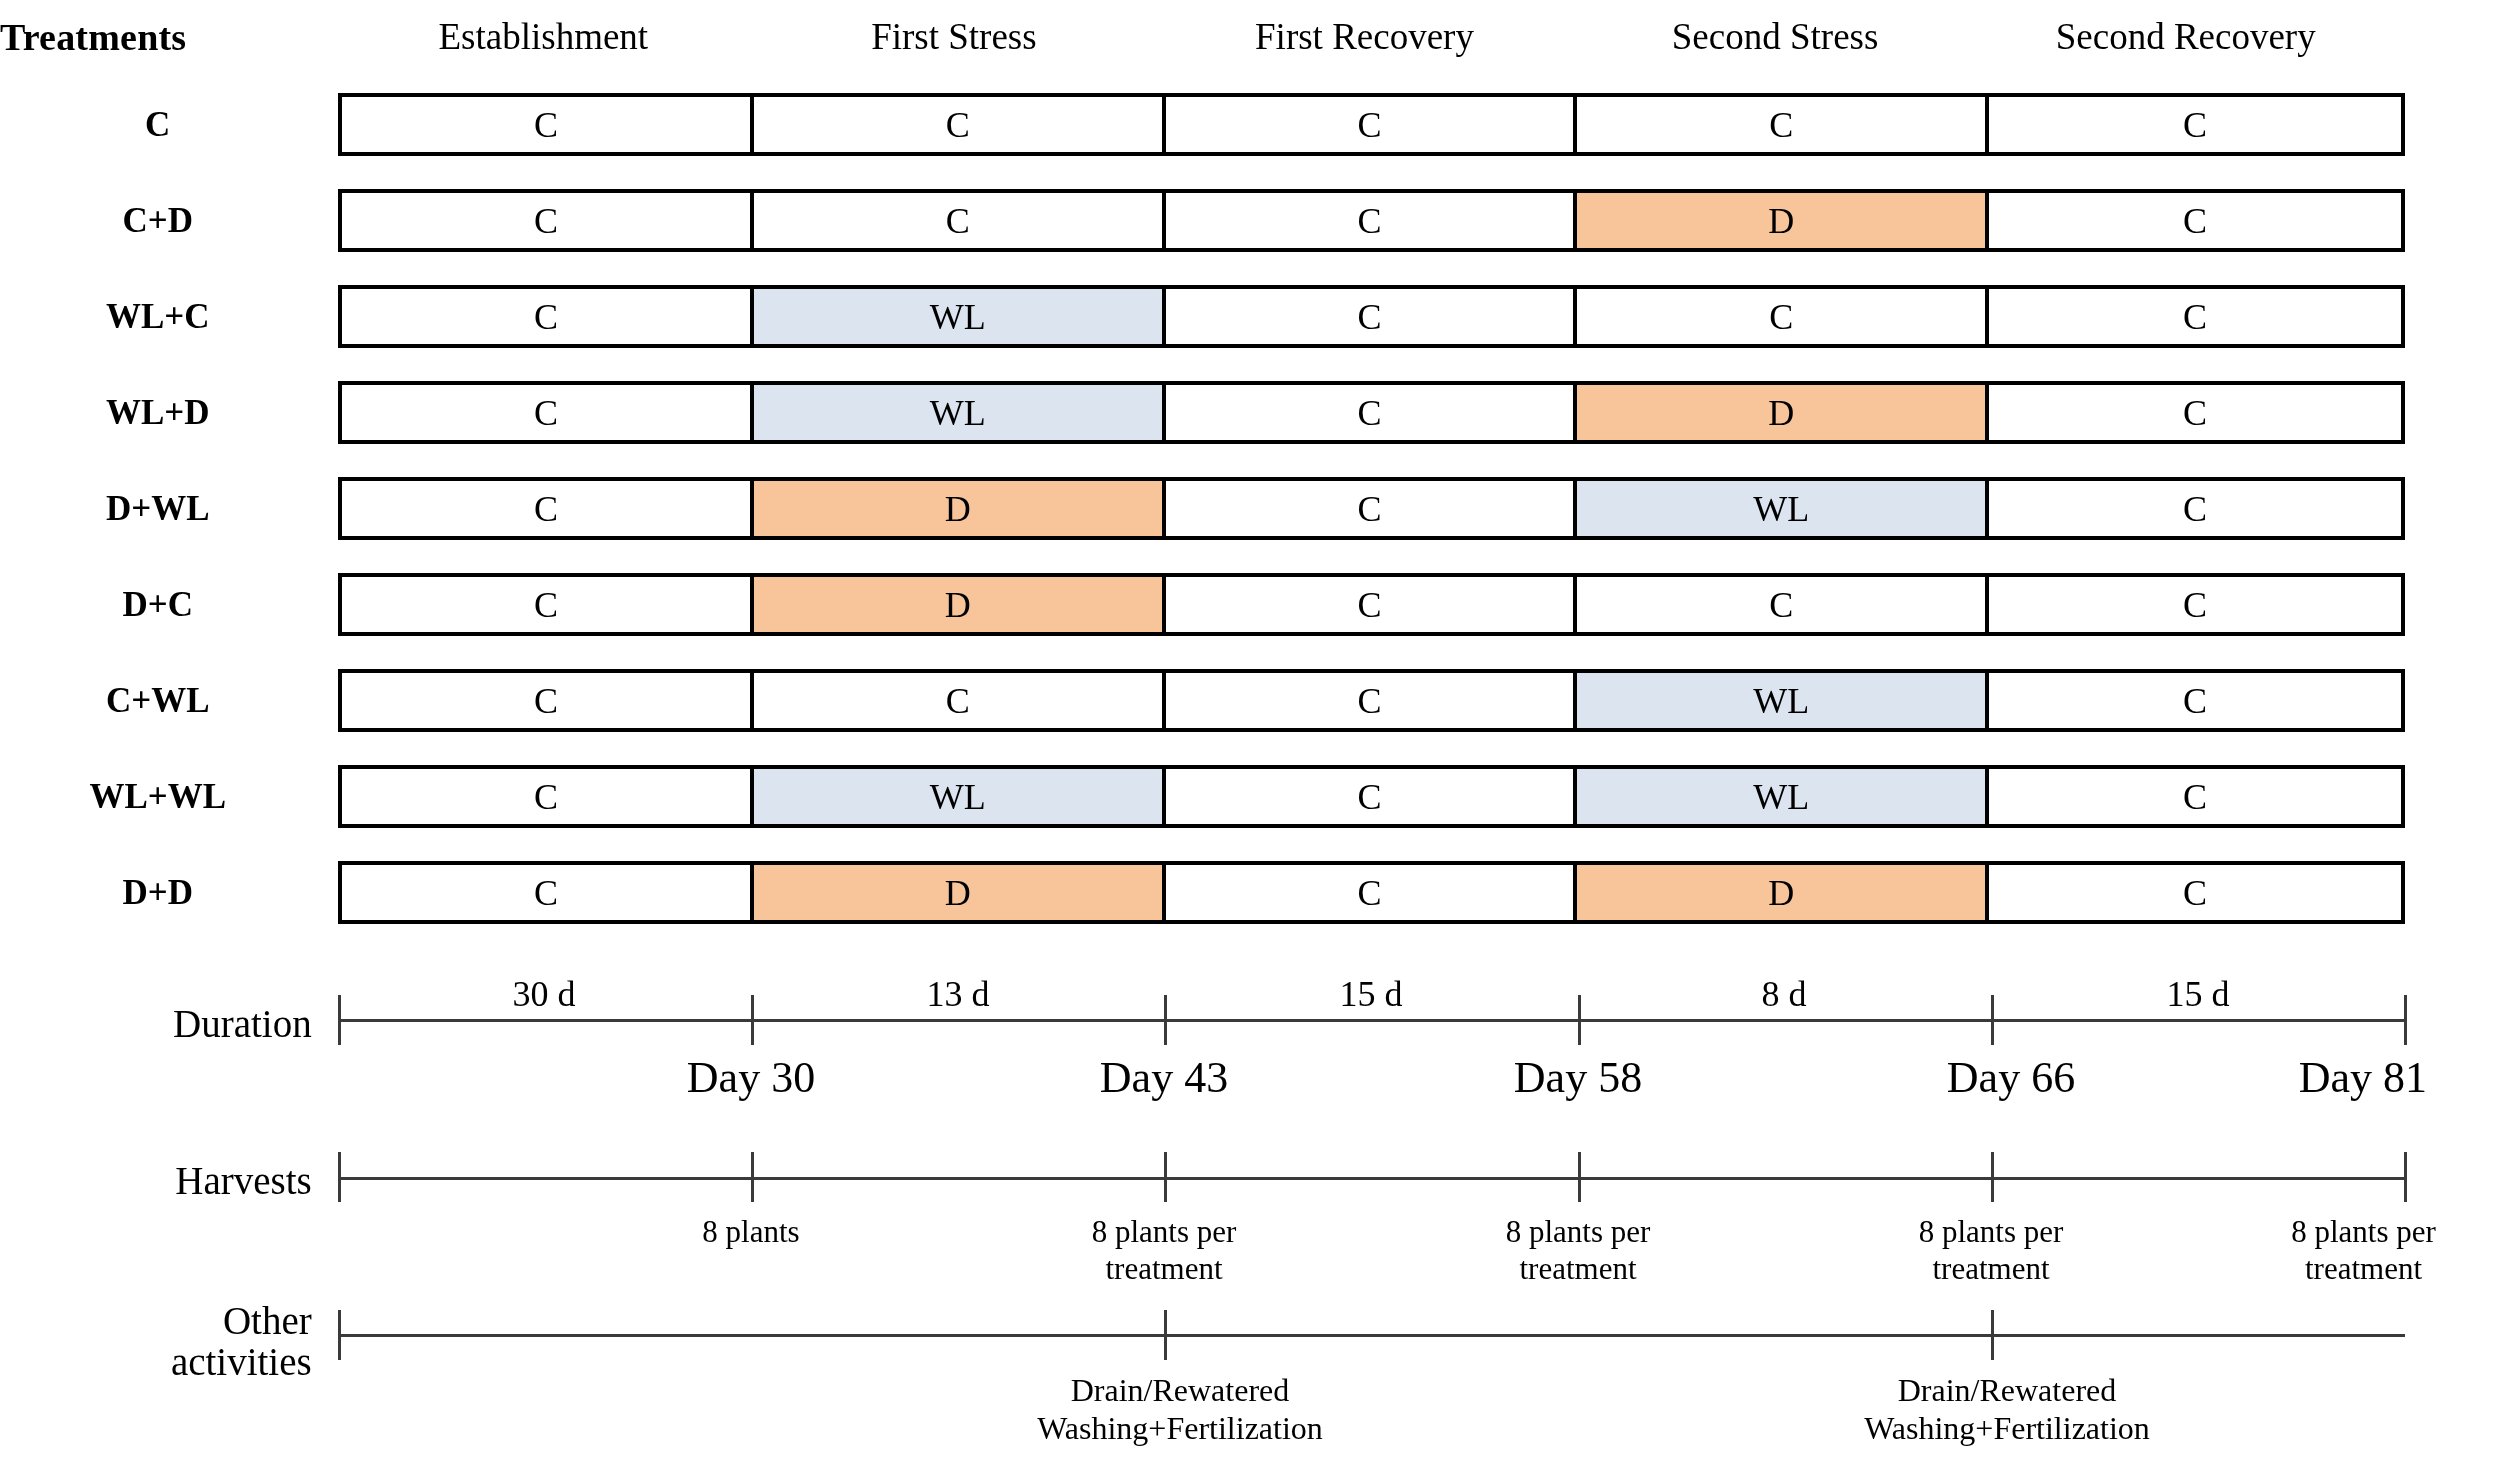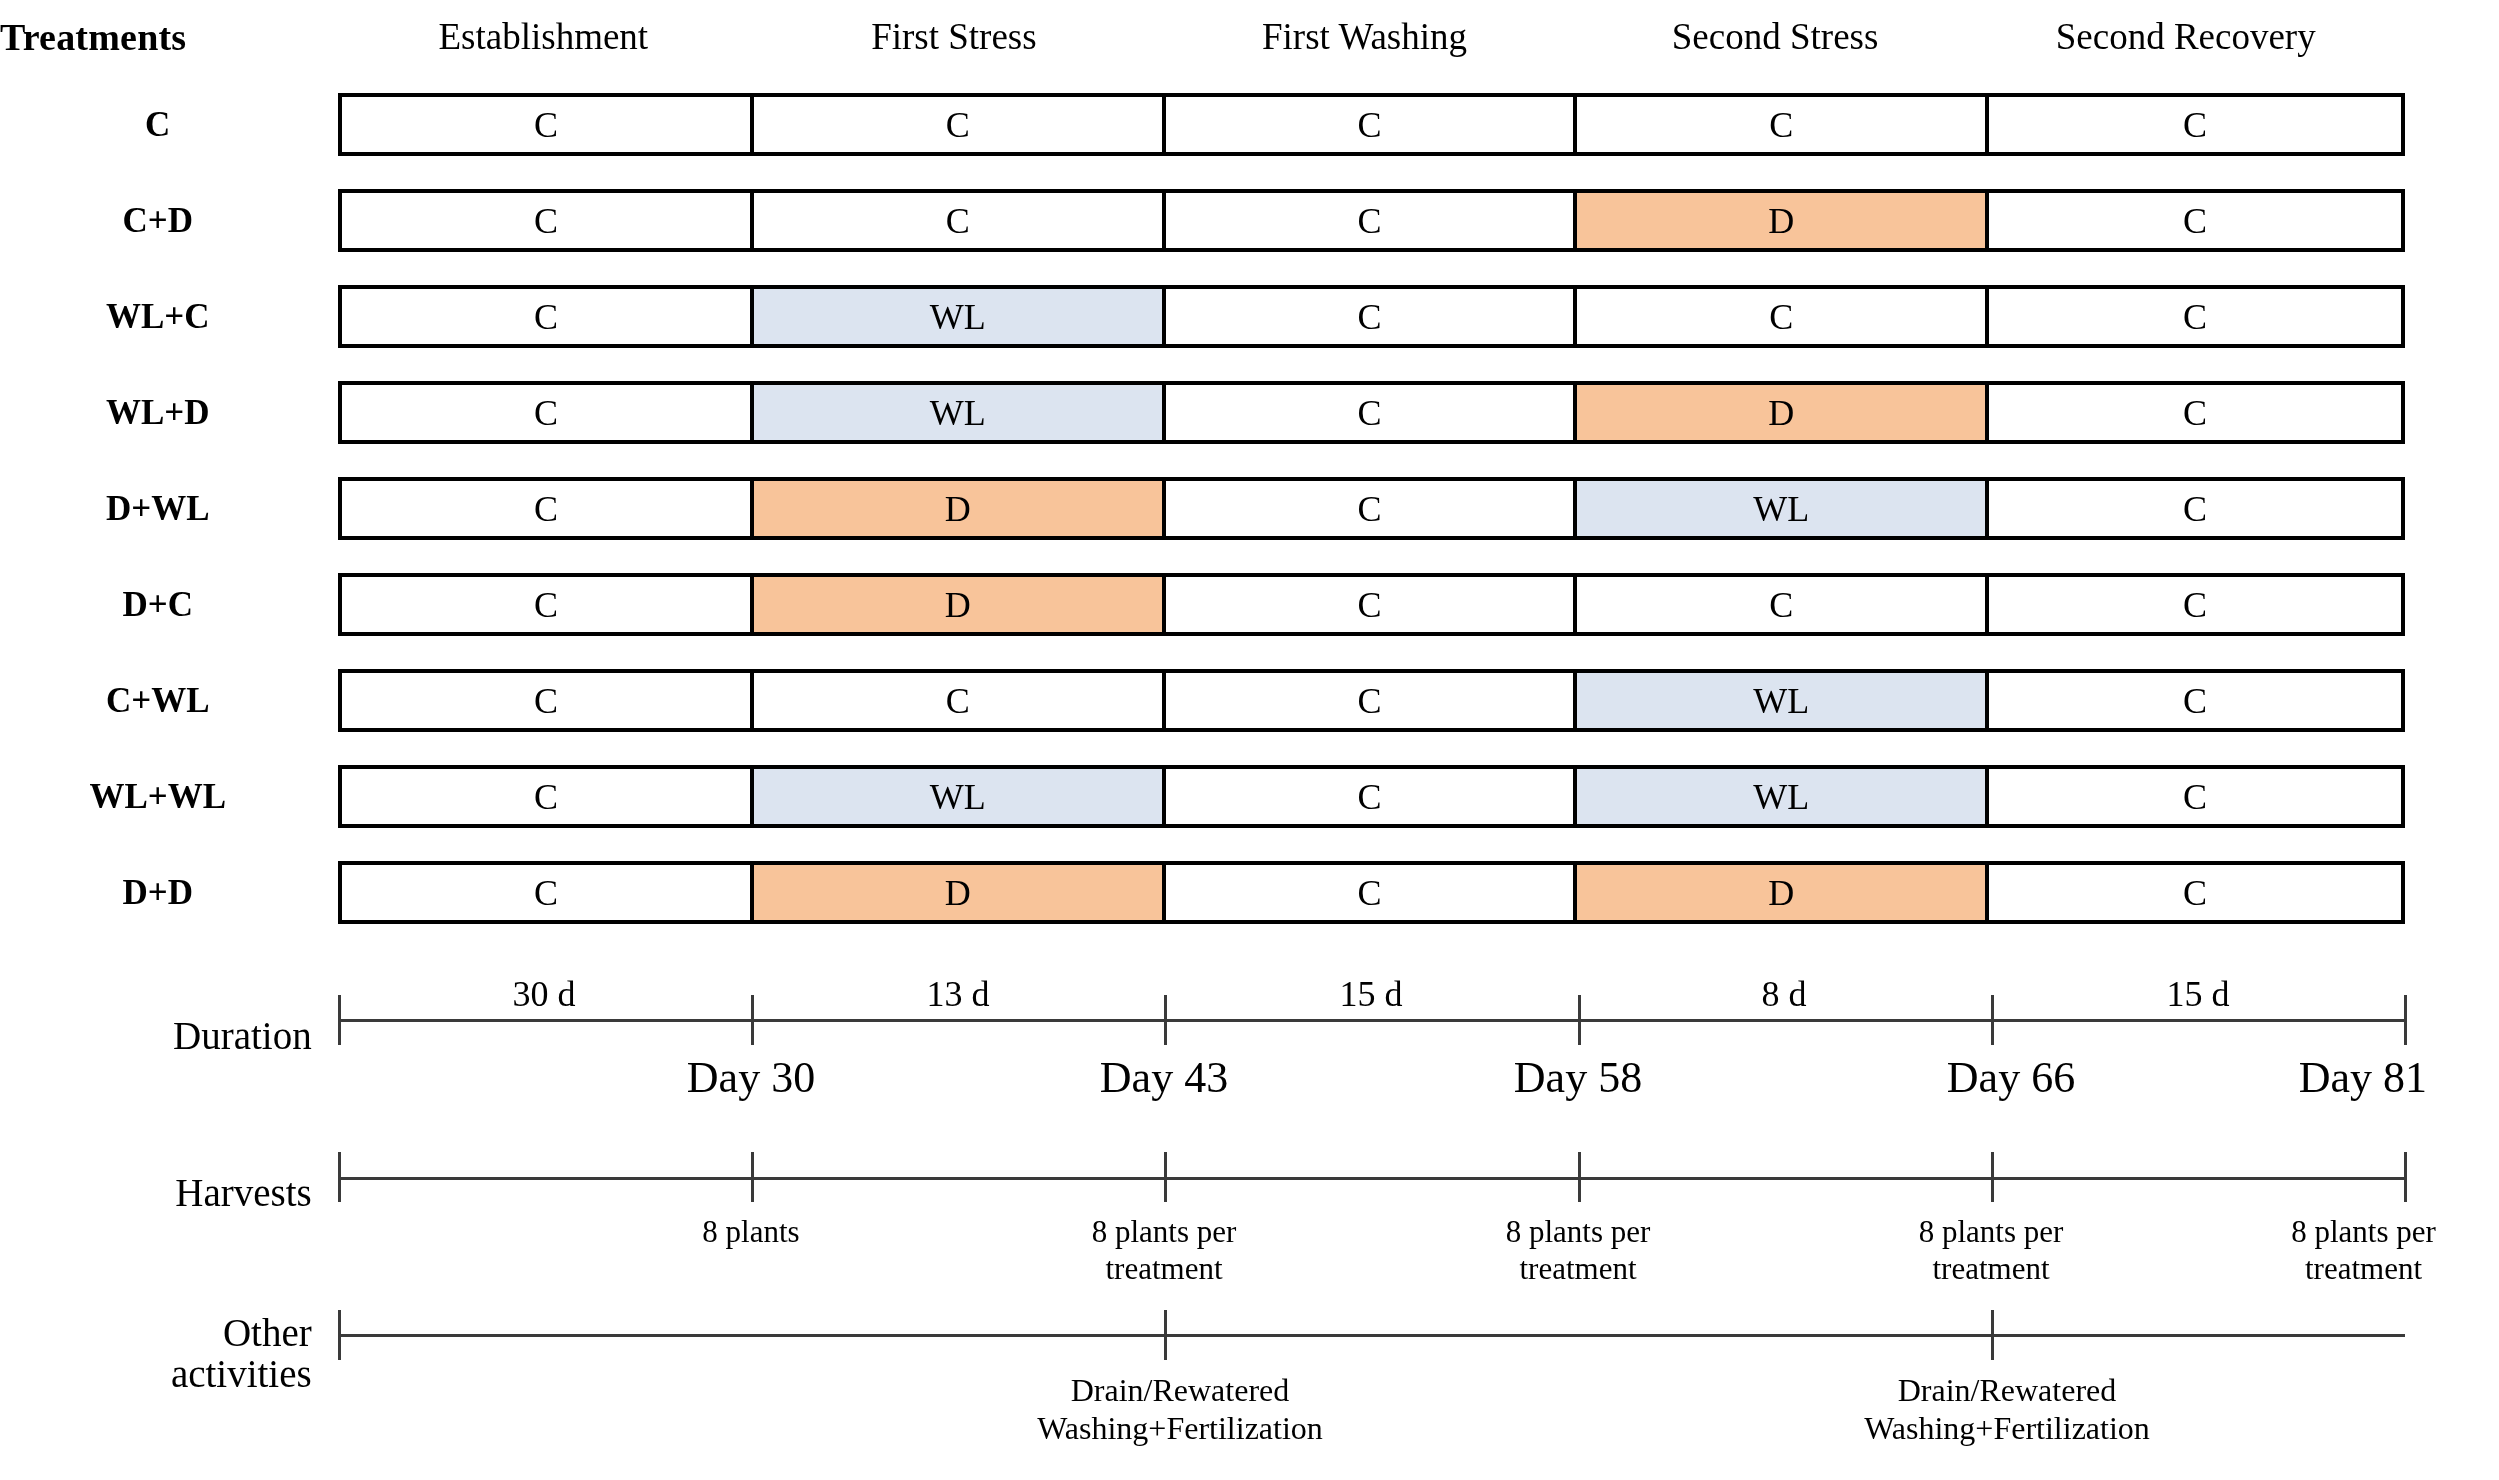--- a/index.html
+++ b/index.html
@@ -99,21 +99,20 @@
 
   .tl-label {
     position: absolute;
     left: 0;
     width: 323px;
     text-align: right;
     font-size: 39px;
     line-height: 1.06;
     padding-right: 11.3px;
     box-sizing: border-box;
-    margin-top: 12px;
   }
 
   .axis {
     position: absolute;
     left: 338px;
     right: 95px;
     height: 0;
     border-top: 3.2px solid #3a3a3a;
   }
   .axis-start {
@@ -164,21 +163,21 @@
 </head>
 <body>
 
 <div class="stage">
 
   <div class="header-row">
     <div class="header-treatments">Treatments</div>
     <div class="header-phases" id="phase-headers">
         <div class="header-phase">Establishment</div>
         <div class="header-phase">First Stress</div>
-        <div class="header-phase">First Washing</div>
+        <div class="header-phase">First Recovery</div>
         <div class="header-phase">Second Stress</div>
         <div class="header-phase">Second Recovery</div>
       </div>
   </div>
 
   <div id="rows">
       <div class="trow">
         <div class="trow-label">C</div>
         <div class="trow-cells">
           <div class="cell c">C</div>

